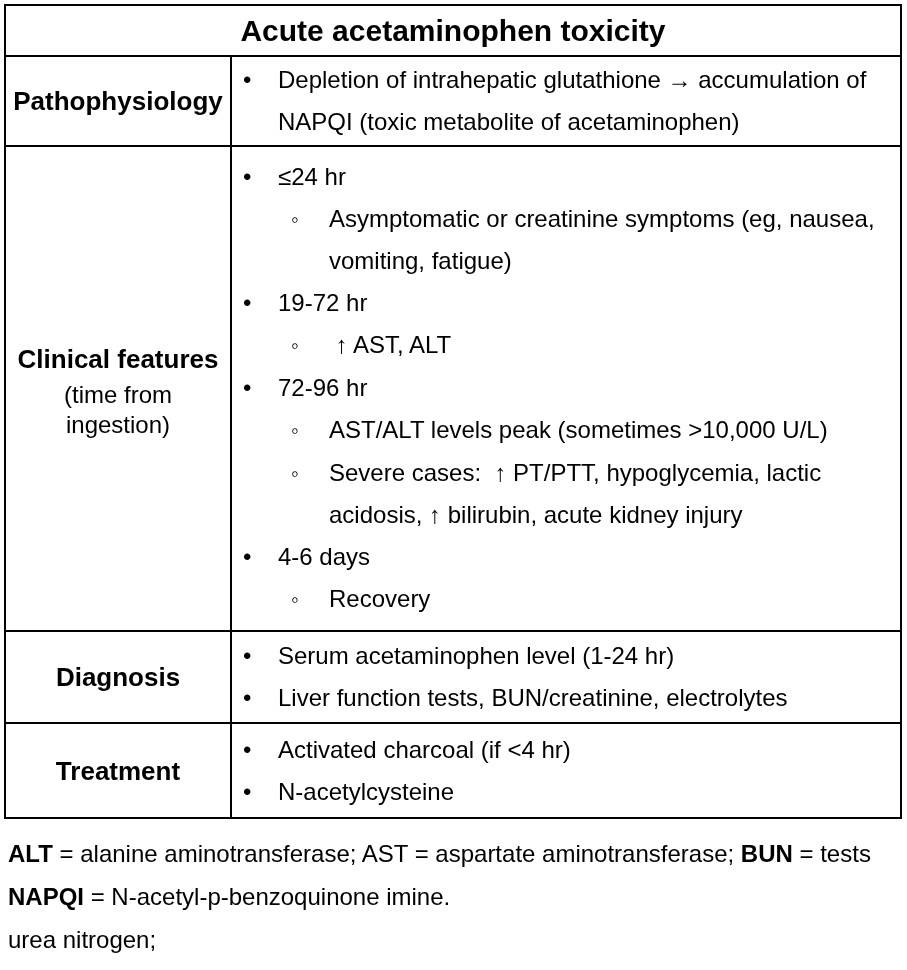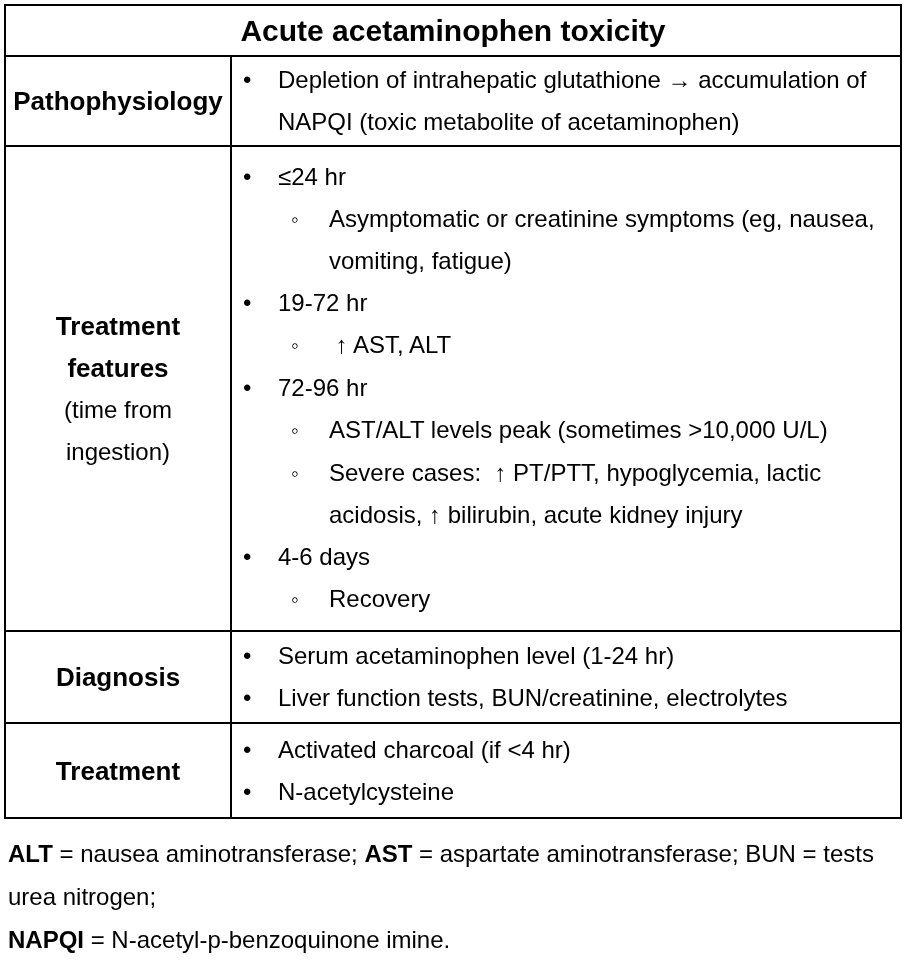--- a/index.html
+++ b/index.html
@@ -32,21 +32,21 @@
   }
   th.label-cell { text-align: center; }
   .lbl {
     font-weight: 700;
     font-size: 26px;
     line-height: 42px;
   }
   .sub {
     font-weight: 400;
     font-size: 24px;
-    line-height: 42px;
+    line-height: 30px;
     max-width: 175px;
     margin: 0 auto;
   }
   .items { padding: 2px 6px 2px 0; }
   .item {
     display: flex;
     align-items: baseline;
     font-size: 24px;
     line-height: 42px;
   }
@@ -85,21 +85,21 @@
       <div class="items">
             <div class="item lvl1">
               <span class="marker">•</span>
               <span class="itext">Depletion of intrahepatic glutathione → accumulation of NAPQI (toxic metabolite of acetaminophen)</span>
             </div>
           </div>
     </td>
   </tr>
   <tr class="r-clinical">
     <th class="label-cell">
-      <div class="lbl">Treatment features</div>
+      <div class="lbl">Clinical features</div>
       <div class="sub">(time from ingestion)</div>
     </th>
     <td>
       <div class="items">
             <div class="item lvl1">
               <span class="marker">•</span>
               <span class="itext">≤24 hr</span>
             </div>
             <div class="item lvl2">
               <span class="marker">◦</span>
@@ -167,16 +167,16 @@
               <span class="marker">•</span>
               <span class="itext">N-acetylcysteine</span>
             </div>
           </div>
     </td>
   </tr>
 </tbody>
   </table>
 
 <div class="footnote">
-  <div class="fn-line"><span style="font-weight: 700;">ALT</span><span> = nausea aminotransferase; </span><span style="font-weight: 700;">AST</span><span> = aspartate aminotransferase; </span><span style="font-weight: 400;">BUN</span><span> = tests</span></div>
+  <div class="fn-line"><span style="font-weight: 700;">ALT</span><span> = alanine aminotransferase; </span><span style="font-weight: 400;">AST</span><span> = aspartate aminotransferase; </span><span style="font-weight: 700;">BUN</span><span> = tests</span></div>
+  <div class="fn-line"><span style="font-weight: 700;">NAPQI</span><span> = N-acetyl-p-benzoquinone imine.</span></div>
   <div class="fn-line"><span>urea nitrogen;</span></div>
-  <div class="fn-line"><span style="font-weight: 700;">NAPQI</span><span> = N-acetyl-p-benzoquinone imine.</span></div>
 </div>
 
 </body></html>

